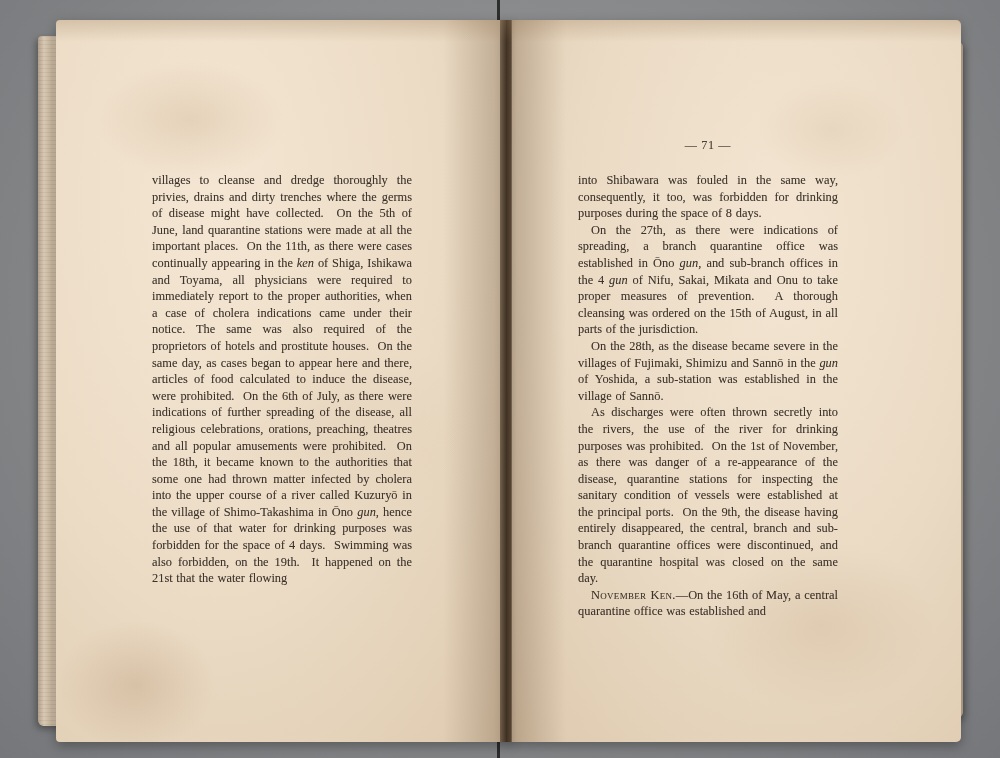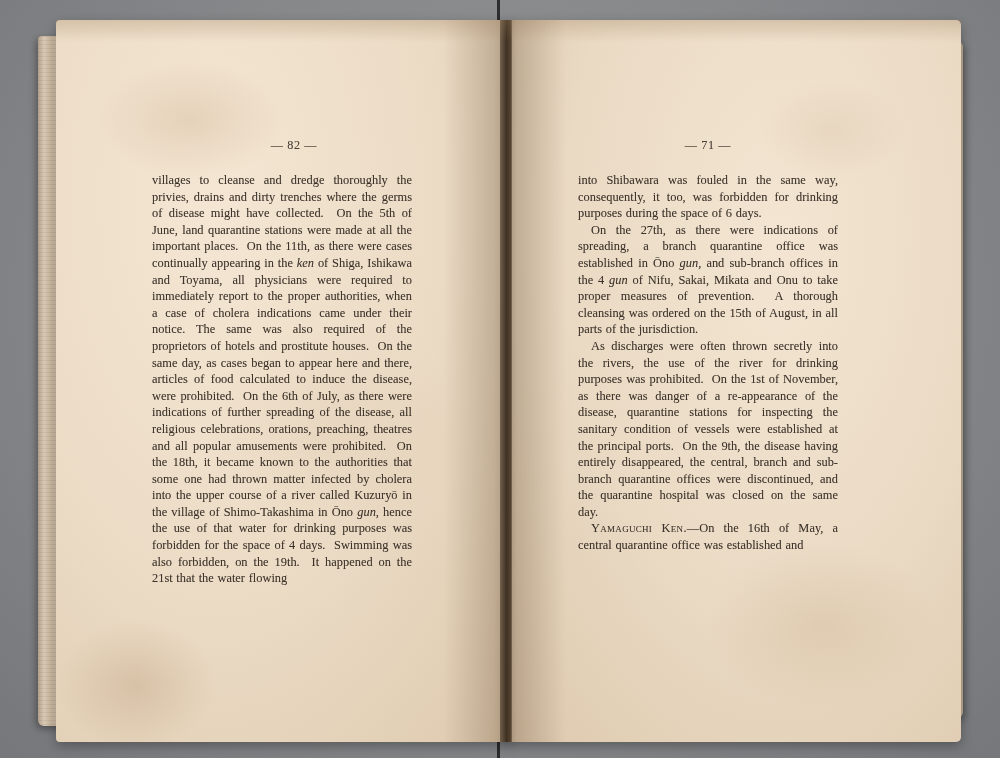--- a/index.html
+++ b/index.html
@@ -197,21 +197,20 @@
 <div class="book">
 
   <div class="leaf-stack"></div>
   <div class="leaf-stack-right"></div>
 
   <div class="page left">
     <div class="stain s1"></div>
     <div class="stain s3"></div>
     <div class="stain s5"></div>
 
-    <div class="folio">— 82 —</div>
 
     <div class="text-col">
       <p class="first">villages to cleanse and dredge thoroughly the
       privies, drains and dirty trenches where the germs of disease might have collected.&nbsp; On the
       5th of June, land quarantine stations were made at all the important places.&nbsp; On the
       11th, as there were cases continually appearing in the <i class="it">ken</i> of Shiga, Ishikawa and Toyama,
       all physicians were required to immediately report to the proper authorities, when a case
       of cholera indications came under their notice. The same was also required of the proprietors
       of hotels and prostitute houses.&nbsp; On the same day, as cases began to appear here and there,
       articles of food calculated to induce the disease, were prohibited.&nbsp; On the 6th of July, as there
@@ -225,36 +224,38 @@
   </div>
 
   <div class="page right">
     <div class="stain s2"></div>
     <div class="stain s4"></div>
 
     <div class="folio">— 71 —</div>
 
     <div class="text-col">
       <p class="first">into Shibawara was fouled in the same way,
-      consequently, it too, was forbidden for drinking purposes during the space of 6 days.</p>
+      consequently, it too, was forbidden for drinking purposes during the space of 8 days.</p>
 
       <p>On the 27th, as there were indications of
       spreading, a branch quarantine office was established in Ōno <i class="it">gun</i>, and sub-branch offices
       in the 4 <i class="it">gun</i> of Nifu, Sakai, Mikata and Onu to take proper measures of prevention.&nbsp; A
       thorough cleansing was ordered on the 15th of August, in all parts of the jurisdiction.</p>
 
+      <p>On the 28th, as the disease became severe
+      in the villages of Fujimaki, Shimizu and Sannō in the <i class="it">gun</i> of Yoshida, a sub-station was established in the village of Sannō.</p>
 
       <p>As discharges were often thrown secretly
       into the rivers, the use of the river for drinking purposes was prohibited.&nbsp; On the 1st of
       November, as there was danger of a re-appearance of the disease, quarantine stations
       for inspecting the sanitary condition of vessels were established at the principal ports.&nbsp; On&nbsp;the
       9th, the disease having entirely disappeared, the central, branch and sub-branch quarantine
       offices were discontinued, and the quarantine hospital was closed on the same day.</p>
 
-      <p><span class="smallcaps">Yamaguchi Ken.</span>—On the 16th of May, a
+      <p><span class="smallcaps">November Ken.</span>—On the 16th of May, a
       central quarantine office was established and</p>
     </div>
   </div>
 
   <div class="gutter-left"></div>
   <div class="gutter-right"></div>
   <div class="spine"></div>
   <div class="page-edge-top"></div>
 </div>
 

